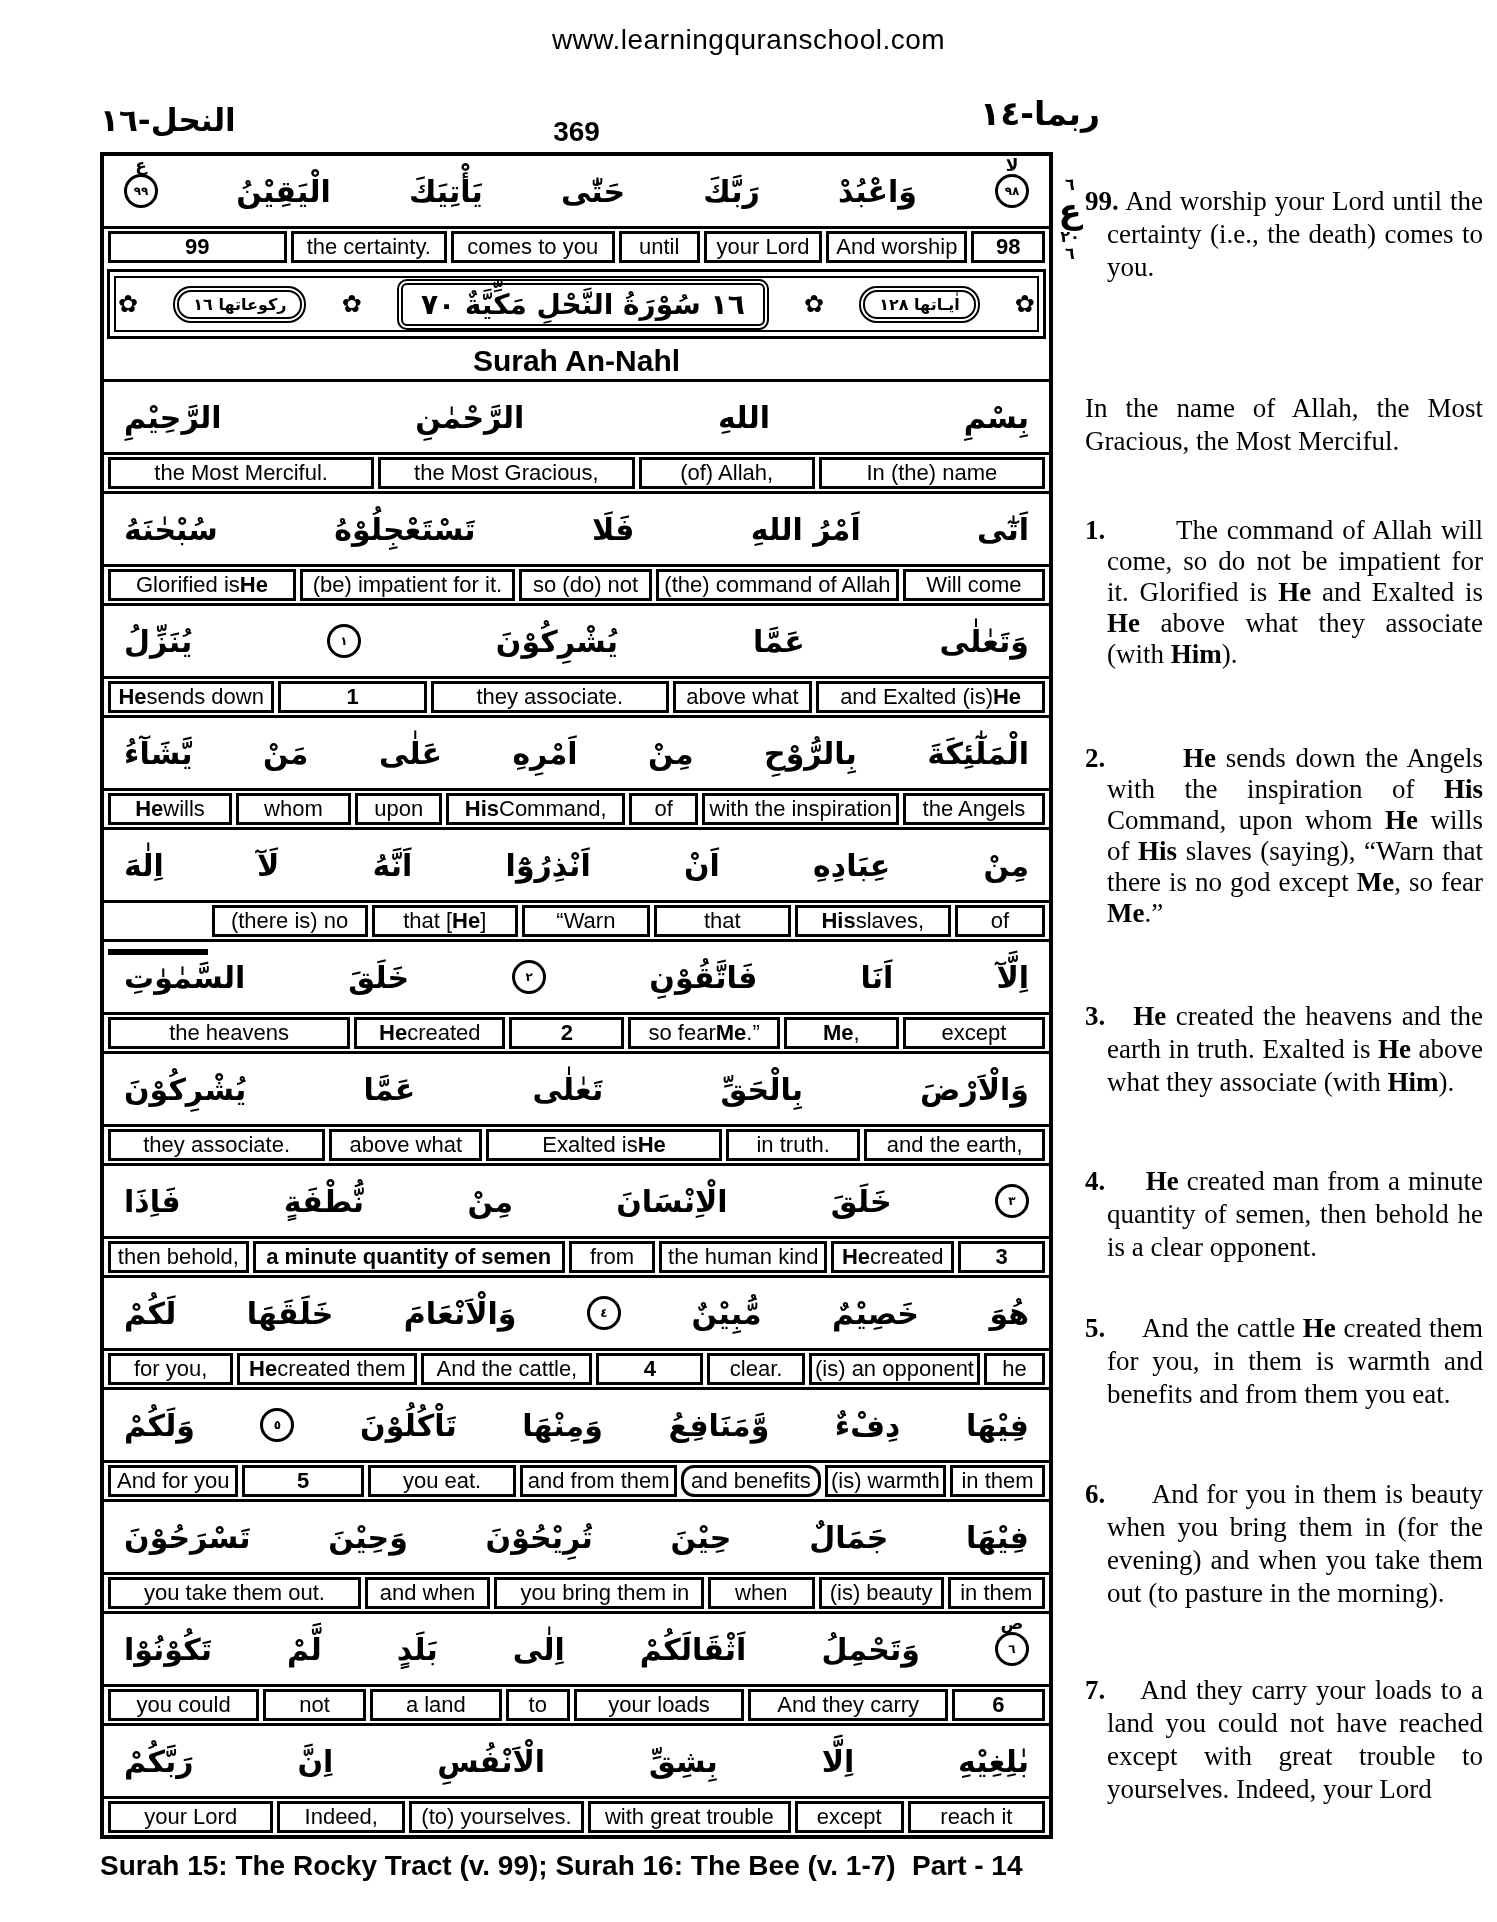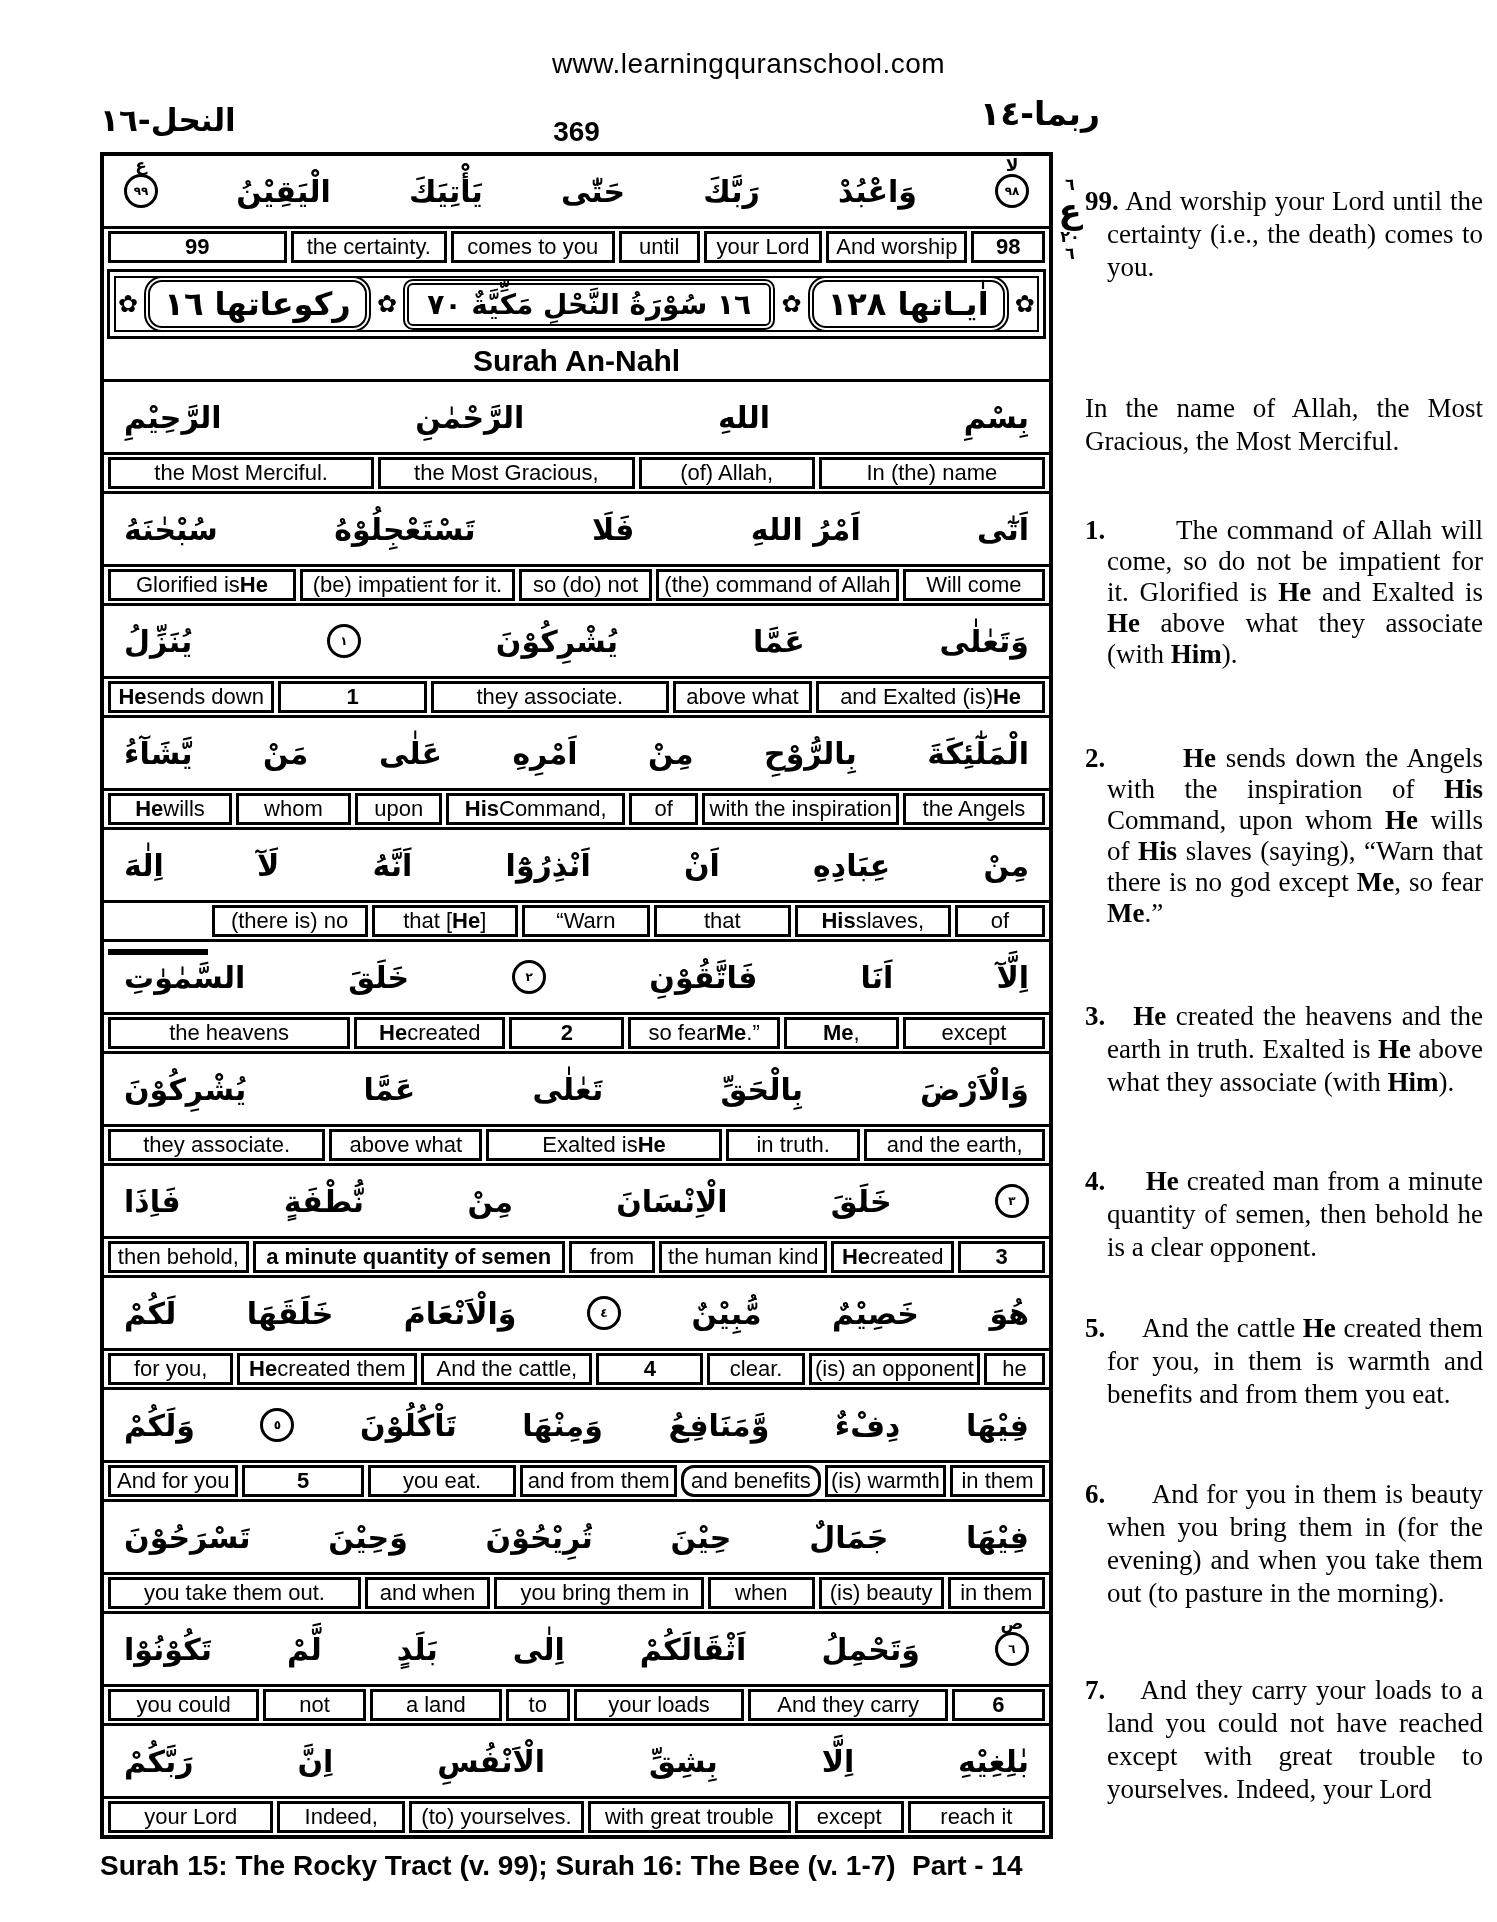--- a/index.html
+++ b/index.html
@@ -1,21 +1,21 @@
 <!DOCTYPE html>
 <html><head>
 <meta charset="utf-8">
 <style>
   html,body{margin:0;padding:0;}
   body{width:1497px;height:1922px;background:#ffffff;position:relative;overflow:hidden;
        font-family:"Liberation Sans",sans-serif;color:#000;}
   .page{position:absolute;inset:0;background:#fff;}
 
   .site-url{position:absolute;top:24px;left:0;width:1497px;text-align:center;
-            font-size:28px;letter-spacing:.5px;margin-top:24px;}
+            font-size:28px;letter-spacing:.5px;}
 
   .hdr-left{position:absolute;top:102px;left:100px;font-family:"DejaVu Sans",sans-serif;
             font-size:31px;font-weight:bold;direction:rtl;}
   .hdr-center{position:absolute;top:116px;left:100px;width:953px;text-align:center;
               font-size:28px;font-weight:bold;}
   .hdr-right{position:absolute;top:94px;left:980px;font-family:"DejaVu Sans",sans-serif;
              font-size:33px;font-weight:bold;direction:rtl;}
 
   .ruku-marker{position:absolute;left:1052px;top:176px;width:36px;text-align:center;
                font-family:"DejaVu Sans",sans-serif;line-height:1;}
@@ -41,21 +41,21 @@
   .gl-row{display:flex;height:36px;padding:2px;box-sizing:border-box;}
   .gloss-cell{border:3px solid #000;margin:0 2px;display:flex;align-items:center;
               justify-content:center;font-size:22px;white-space:nowrap;overflow:hidden;
               flex-basis:0;box-sizing:border-box;background:#fff;}
   .gloss-cell b{font-weight:bold;}
 
   .band{margin:4px 3px;border:3px solid #000;outline:2px solid #000;outline-offset:-9px;
         height:70px;display:flex;align-items:center;justify-content:space-between;
         padding:0 8px;box-sizing:border-box;}
   .cart{border:6px double #000;border-radius:18px;padding:3px 14px;
-        font-family:"DejaVu Sans",sans-serif;font-size:32px;font-weight:bold;direction:rtl;
+        font-family:"DejaVu Sans",sans-serif;font-size:16px;font-weight:bold;direction:rtl;
         white-space:nowrap;}
   .band-center{border:6px double #000;border-radius:10px;padding:3px 18px;
                font-family:"DejaVu Sans",sans-serif;font-size:28px;font-weight:bold;direction:rtl;
                white-space:nowrap;}
   .flower{font-family:"DejaVu Sans",sans-serif;font-size:24px;}
 
   .title-row{height:36px;display:flex;align-items:center;justify-content:center;
              font-size:30px;font-weight:bold;}
 
   .translation-col{position:absolute;left:1085px;top:185px;width:400px;height:1700px;}

